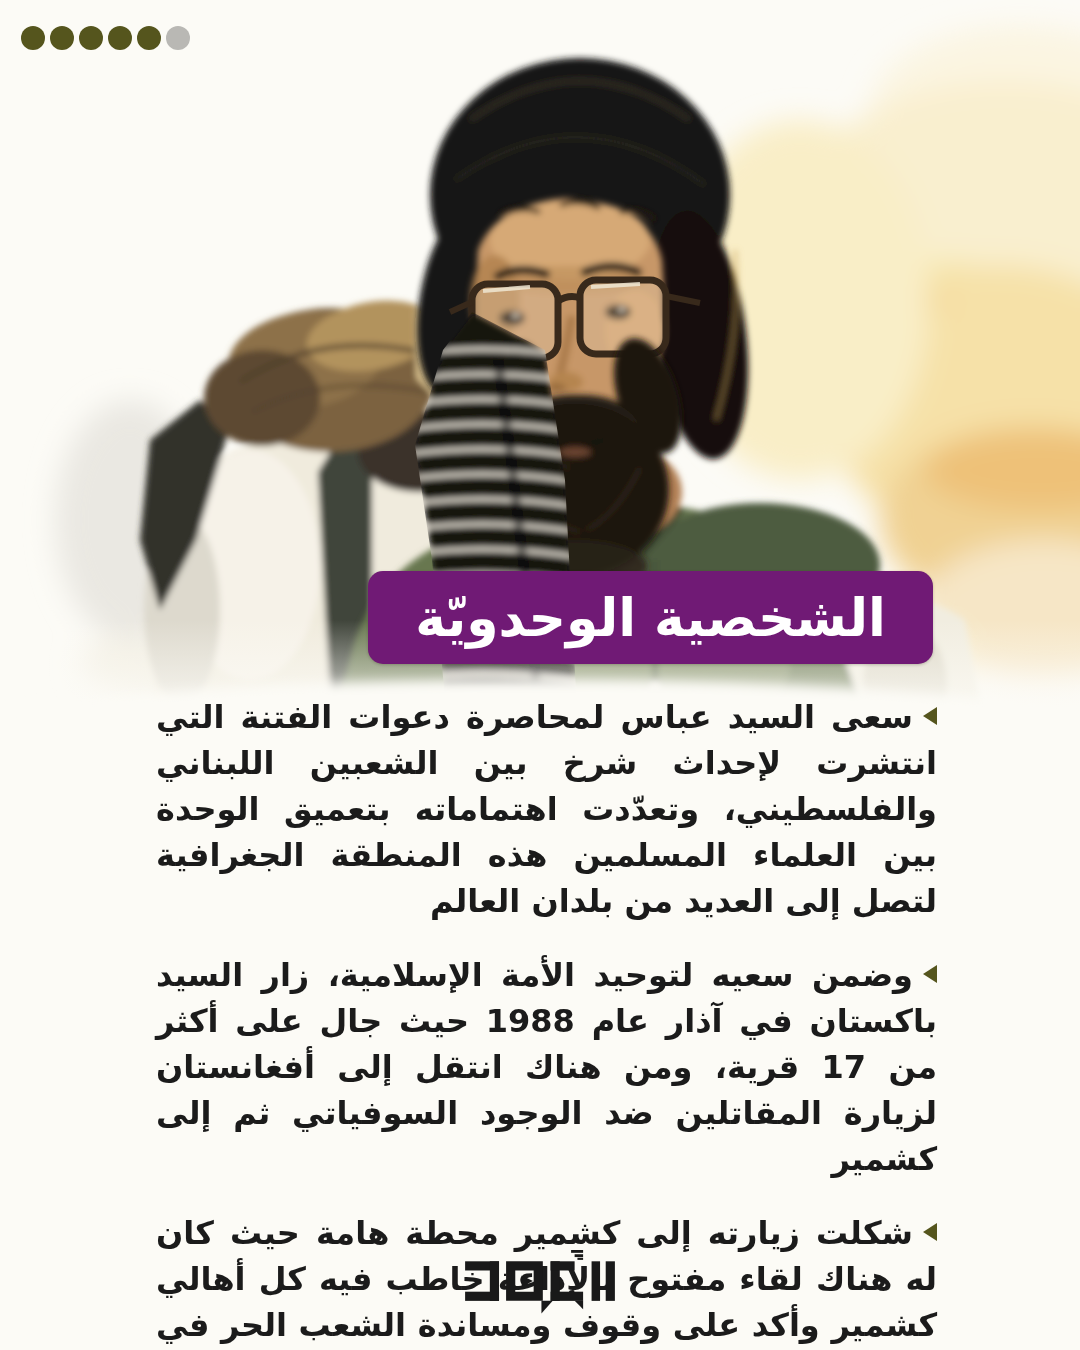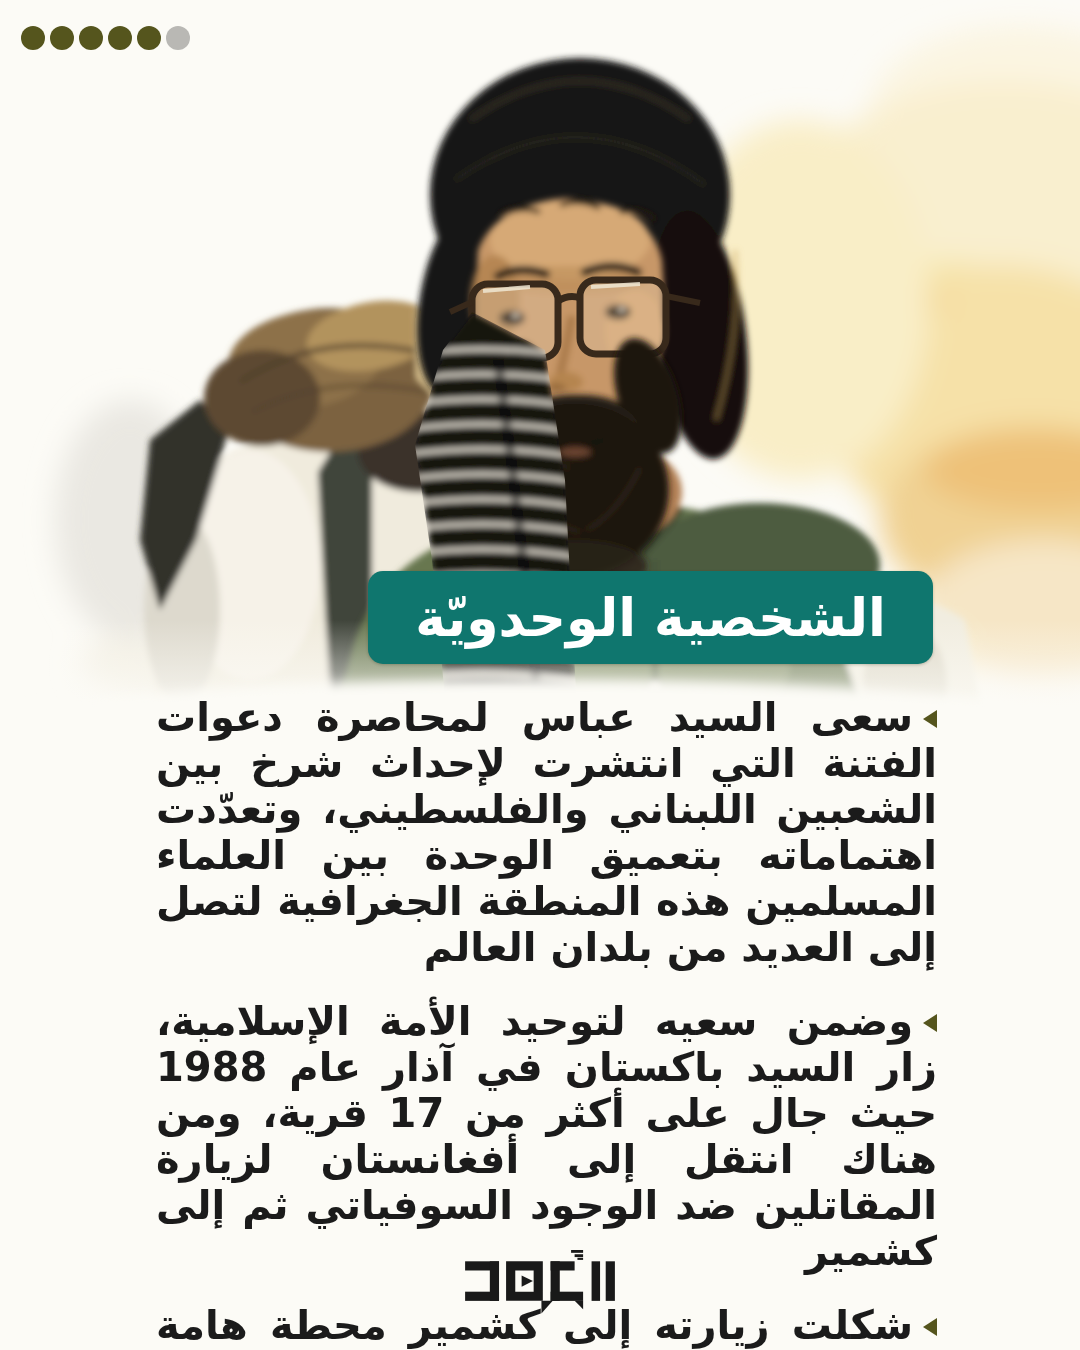--- a/index.html
+++ b/index.html
@@ -9,35 +9,35 @@
     font-family:"DejaVu Sans",sans-serif;
   }
   
   .dots{position:absolute;left:21px;top:26px;display:flex;gap:5px;z-index:5;}
   .dots .dot{width:24px;height:24px;border-radius:50%;}
   
   .hero{position:absolute;left:0;top:0;width:1080px;height:730px;z-index:1;}
   
   .banner{
     position:absolute;left:368px;top:571px;width:565px;height:93px;
-    background:#0f766e;border-radius:15px;z-index:6;
+    background:#701a75;border-radius:15px;z-index:6;
     display:flex;align-items:center;justify-content:center;
     overflow:hidden;box-shadow:0 1px 3px rgba(40,40,10,.25);
   }
   .banner h1{
     margin:0;padding:0 14px;color:#ffffff;font-size:52px;font-weight:bold;
     white-space:nowrap;direction:rtl;letter-spacing:0;
   }
   
   .article{
     position:absolute;left:143px;top:694px;width:794px;z-index:5;
     direction:rtl;text-align:justify;color:#1b1b1b;
   }
   .para{
-    font-size:40px;font-weight:bold;line-height:46px;margin:0 0 28px 13px;
+    font-size:32px;font-weight:bold;line-height:46px;margin:0 0 28px 13px;
   }
   .bullet{
     display:inline-block;width:0;height:0;
     border-top:9px solid transparent;border-bottom:9px solid transparent;
     border-right:14px solid #55551d;
     margin-inline-end:10px;transform:translateY(-3px);
   }
   
   .footer{position:absolute;left:0;top:1250px;width:1080px;display:flex;justify-content:center;z-index:5;}
   .logo-svg{width:150px;height:65px;display:block;}

